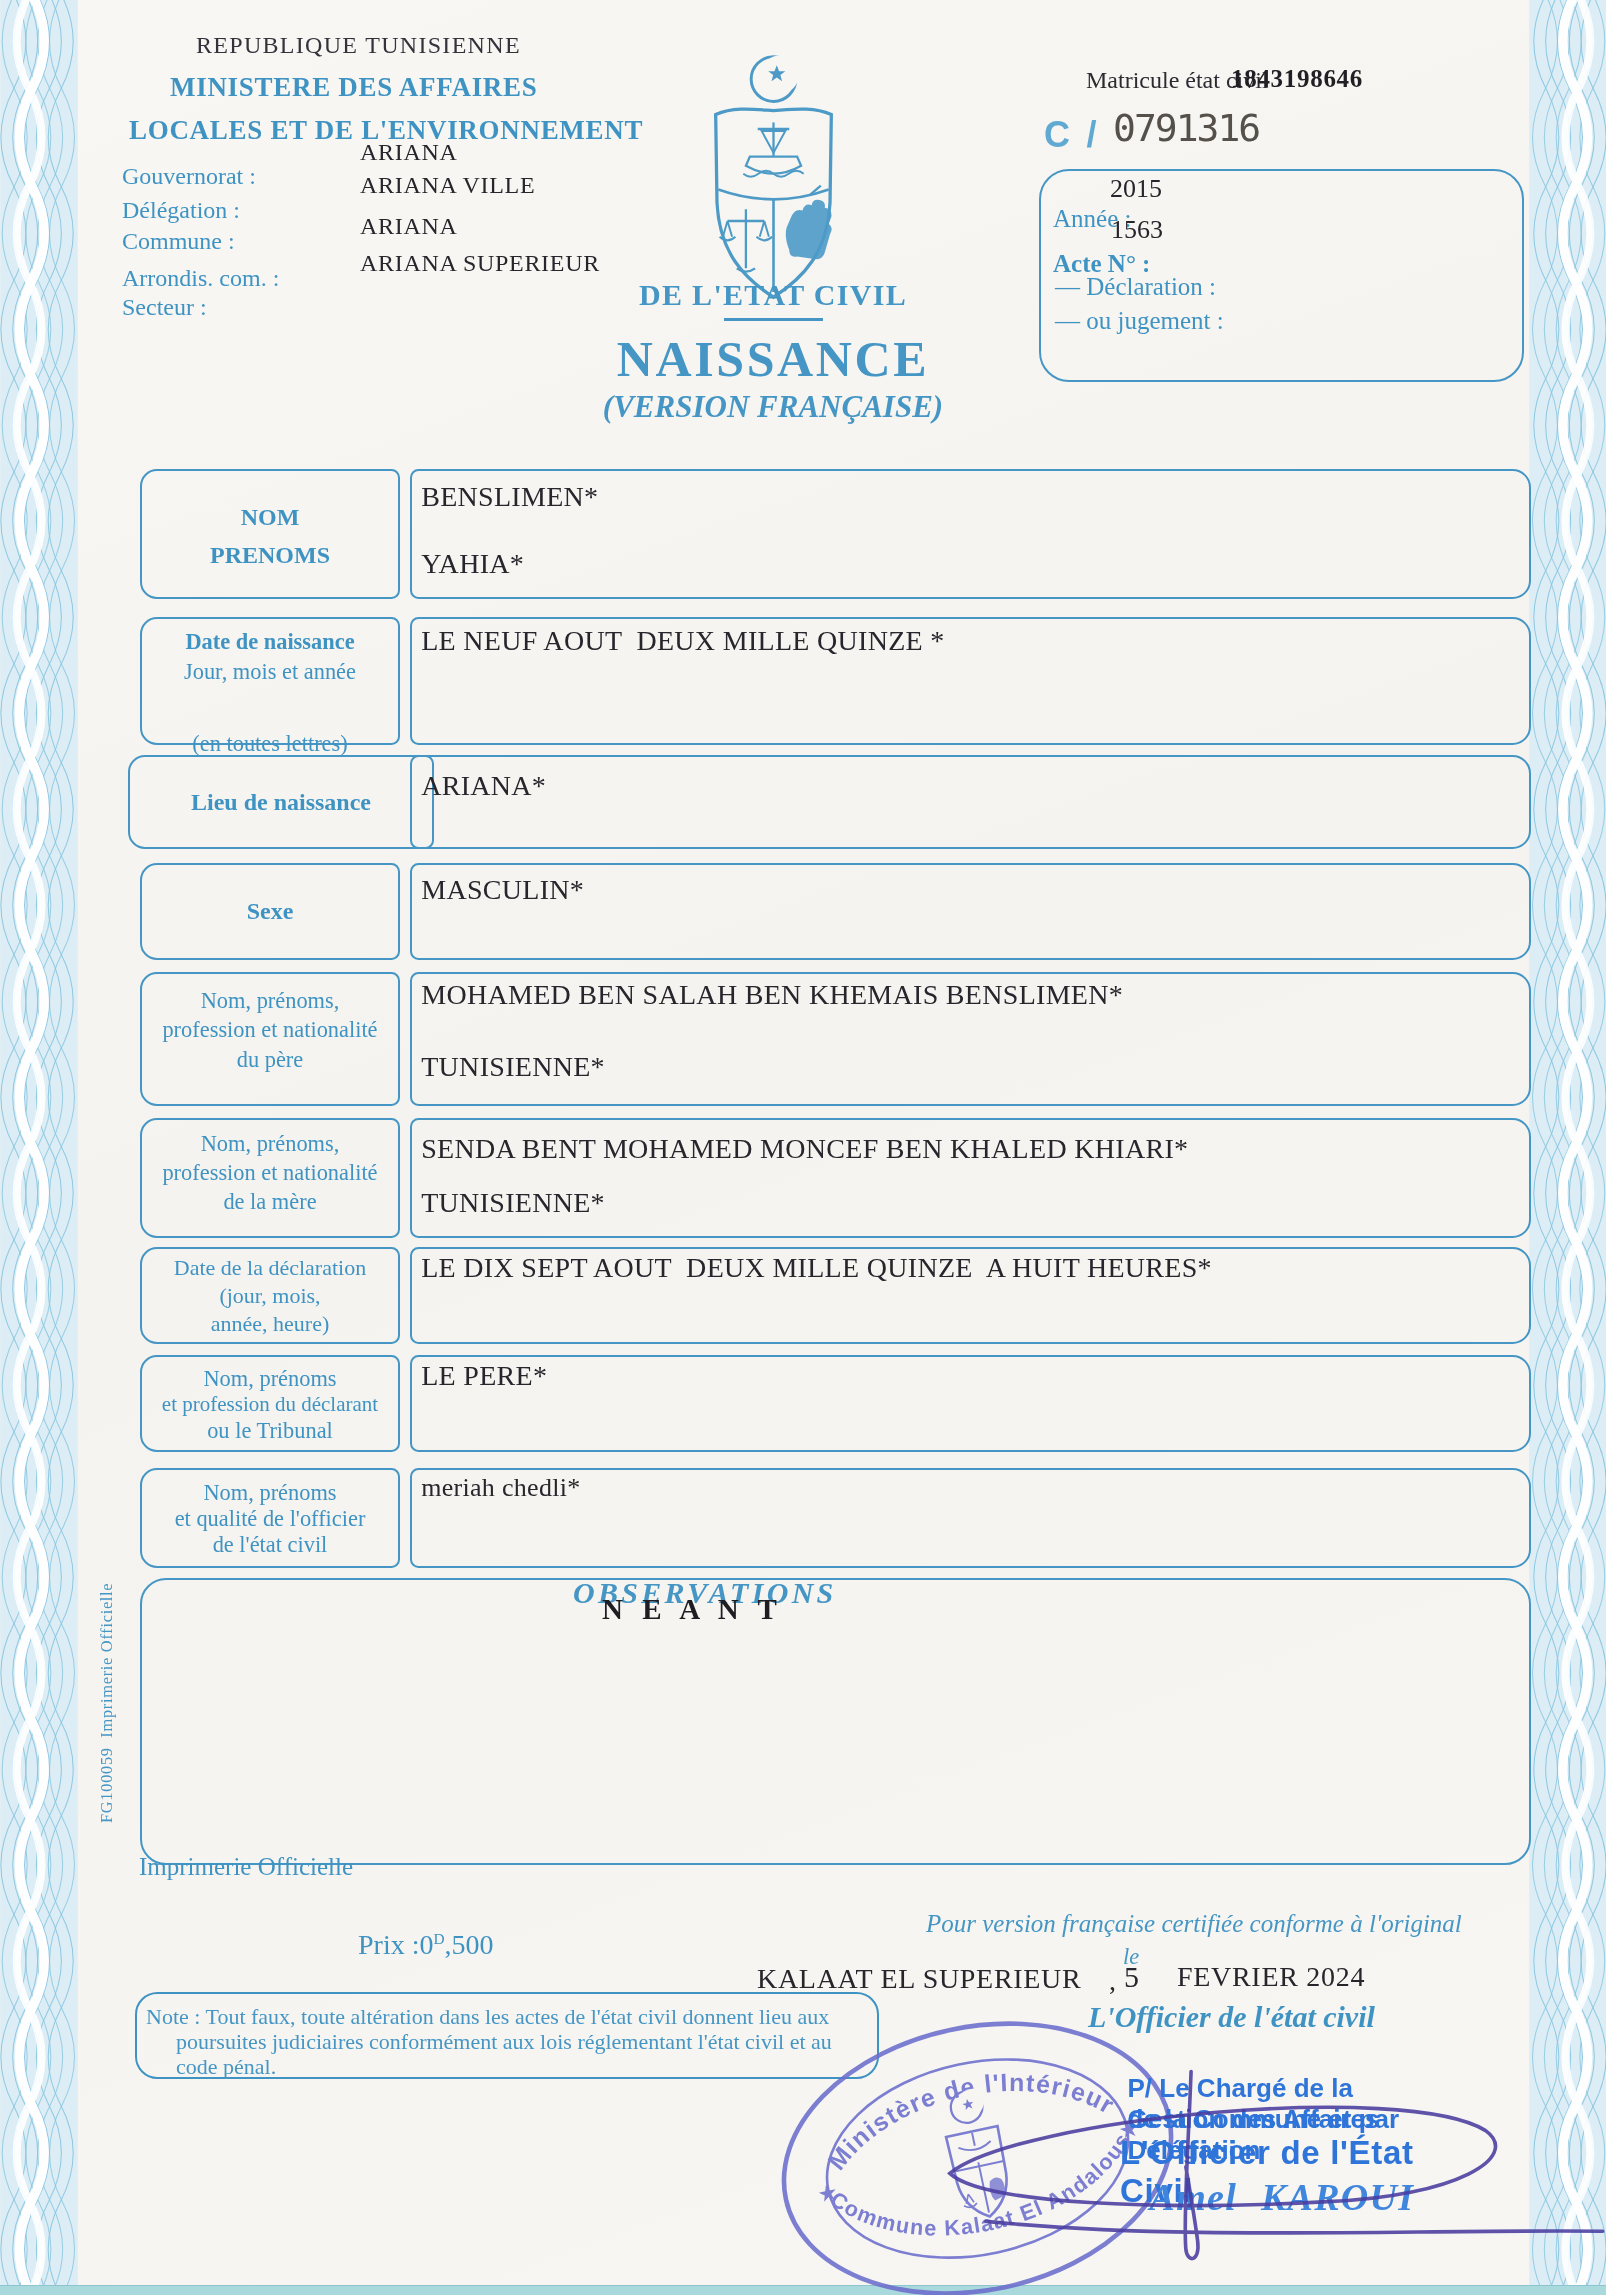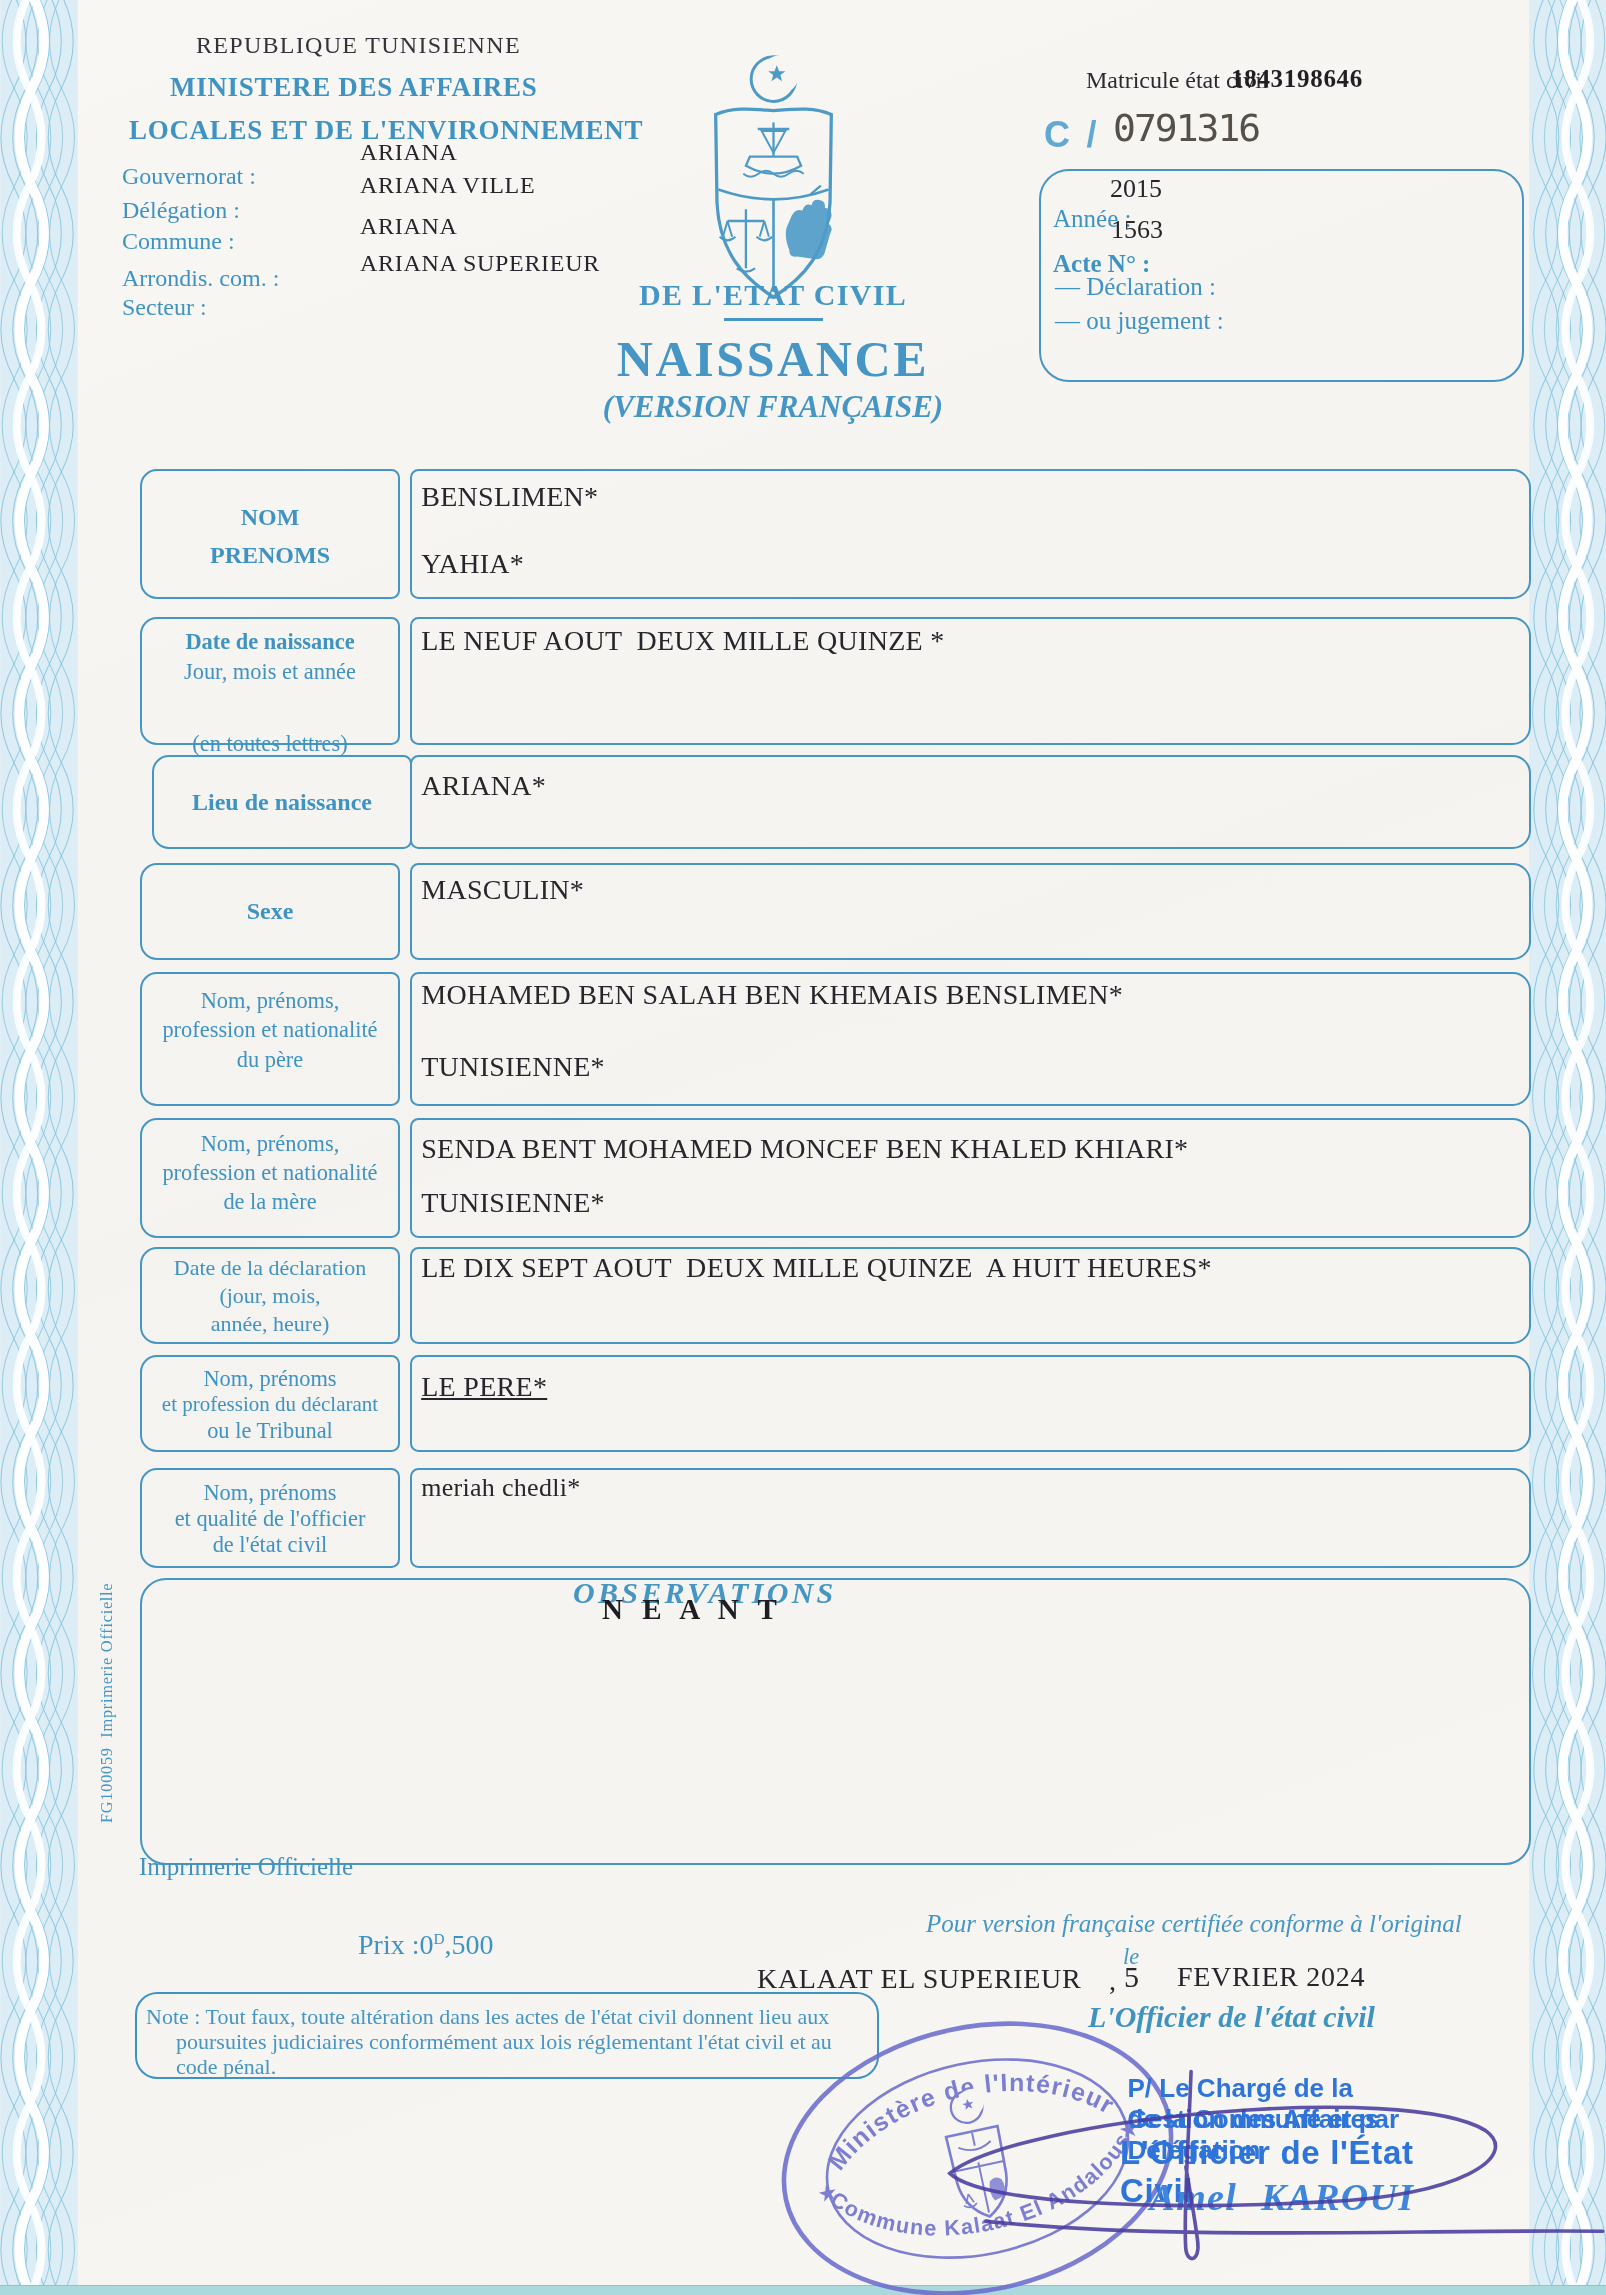--- a/index.html
+++ b/index.html
@@ -177,21 +177,21 @@
 
   <div class="abs lbox" style="left:140px;top:617px;width:256px;height:124px;">
     <span class="llab b" style="top:12px;font-size:22.4px;">Date de naissance</span>
     <span class="llab" style="top:42px;">Jour, mois et année</span>
     <span class="llab" style="top:72px;margin-top:42px;">(en toutes lettres)</span>
   </div>
   <div class="abs vbox" style="left:410px;top:617px;width:1117px;height:124px;">
     <span class="vline" style="top:8px;">LE NEUF AOUT  DEUX MILLE QUINZE *</span>
   </div>
 
-  <div class="abs lbox" style="left:152px;top:755px;width:256px;height:90px;">
+  <div class="abs lbox" style="left:128px;top:755px;width:256px;height:90px;padding-left:46px;">
     <span class="llab b" style="top:33px;font-weight:600;">Lieu de naissance</span>
   </div>
   <div class="abs vbox" style="left:410px;top:755px;width:1117px;height:90px;">
     <span class="vline" style="top:14.5px;">ARIANA*</span>
   </div>
 
   <div class="abs lbox" style="left:140px;top:863px;width:256px;height:93px;">
     <span class="llab b" style="top:34px;">Sexe</span>
   </div>
   <div class="abs vbox" style="left:410px;top:863px;width:1117px;height:93px;">
@@ -226,21 +226,21 @@
   <div class="abs vbox" style="left:410px;top:1247px;width:1117px;height:93px;">
     <span class="vline" style="top:5.3px;">LE DIX SEPT AOUT  DEUX MILLE QUINZE  A HUIT HEURES*</span>
   </div>
 
   <div class="abs lbox" style="left:140px;top:1355px;width:256px;height:93px;">
     <span class="llab" style="top:10.5px;">Nom, prénoms</span>
     <span class="llab" style="top:37px;font-size:21px;">et profession du déclarant</span>
     <span class="llab" style="top:63px;">ou le Tribunal</span>
   </div>
   <div class="abs vbox" style="left:410px;top:1355px;width:1117px;height:93px;">
-    <span class="vline" style="top:16px;text-decoration:underline;">LE PERE*</span>
+    <span class="vline" style="top:5px;">LE PERE*</span>
   </div>
 
   <div class="abs lbox" style="left:140px;top:1468px;width:256px;height:96px;">
     <span class="llab" style="top:12px;">Nom, prénoms</span>
     <span class="llab" style="top:38px;">et qualité de l'officier</span>
     <span class="llab" style="top:64px;">de l'état civil</span>
   </div>
   <div class="abs vbox" style="left:410px;top:1468px;width:1117px;height:96px;">
     <span class="vline" style="top:5.3px;font-size:26px;">meriah chedli*</span>
   </div>

